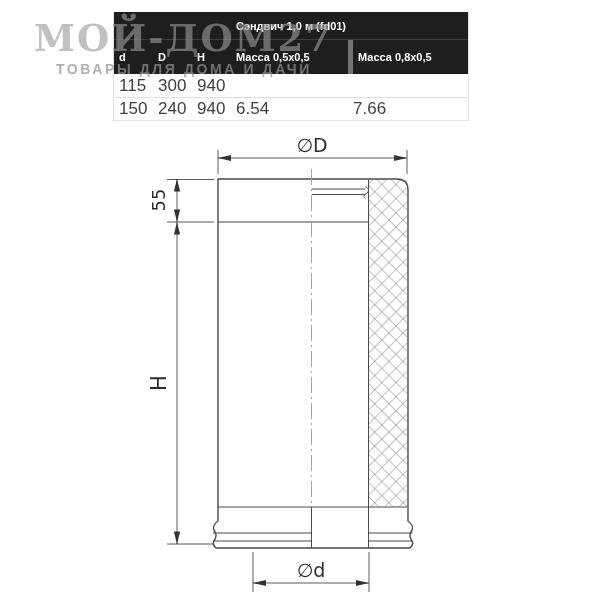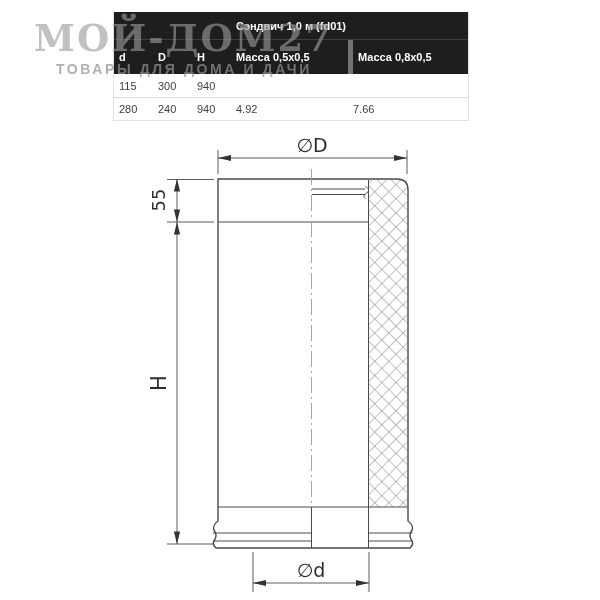--- a/index.html
+++ b/index.html
@@ -19,21 +19,21 @@
   
   #spec-table{position:absolute;left:113px;top:12px;width:356px;z-index:2;
     border:1px solid #e2e2e2;border-top:none;background:#fff;}
   .t-title{height:28px;line-height:28px;background:#1e1e1e;color:#ffffff;
     text-align:center;font-size:11px;font-weight:bold;border-bottom:1px solid #3d3d3d;}
   .t-head{display:grid;grid-template-columns:39px 39px 39px 117px 1fr;
     background:#1e1e1e;height:34px;color:#ffffff;font-weight:bold;font-size:11px;}
   .t-head .cell{padding-left:5px;display:flex;align-items:center;}
   .t-head .cell.m2{border-left:5px solid #737373;}
   .t-row{display:grid;grid-template-columns:39px 39px 39px 117px 1fr;
-    height:23px;font-size:11px;color:#3f3f3f;background:#fff;}
+    height:23px;font-size:17px;color:#3f3f3f;background:#fff;}
   .t-row .cell{padding-left:5px;display:flex;align-items:center;}
   .t-row + .t-row{border-top:1px solid #dedede;}
 
   
   #drawing{position:absolute;left:0;top:0;width:600px;height:600px;z-index:1;}
   #drawing text{font-family:"DejaVu Sans","Liberation Sans",sans-serif;fill:#2d2d2d;stroke:none;}
 </style>
 </head>
 <body>
 
@@ -50,24 +50,24 @@
       <div class="cell">H</div>
       <div class="cell">Масса 0,5x0,5</div>
       <div class="cell m2">Масса 0,8x0,5</div>
     </div>
     <div class="t-row">
       <div class="cell">115</div>
       <div class="cell">300</div>
       <div class="cell">940</div>
     </div>
     <div class="t-row">
-      <div class="cell">280</div>
+      <div class="cell">150</div>
       <div class="cell">240</div>
       <div class="cell">940</div>
-      <div class="cell">4.92</div>
+      <div class="cell">6.54</div>
       <div class="cell">7.66</div>
     </div>
   </div>
 
   <svg id="drawing" viewBox="0 0 600 600" xmlns="http://www.w3.org/2000/svg">
     <defs>
       <pattern id="xhatch" width="10" height="10" patternUnits="userSpaceOnUse" patternTransform="rotate(45)">
         <path d="M0 0 H10 M0 0 V10" stroke="#646464" stroke-width="0.8" fill="none"></path>
       </pattern>
     </defs>

